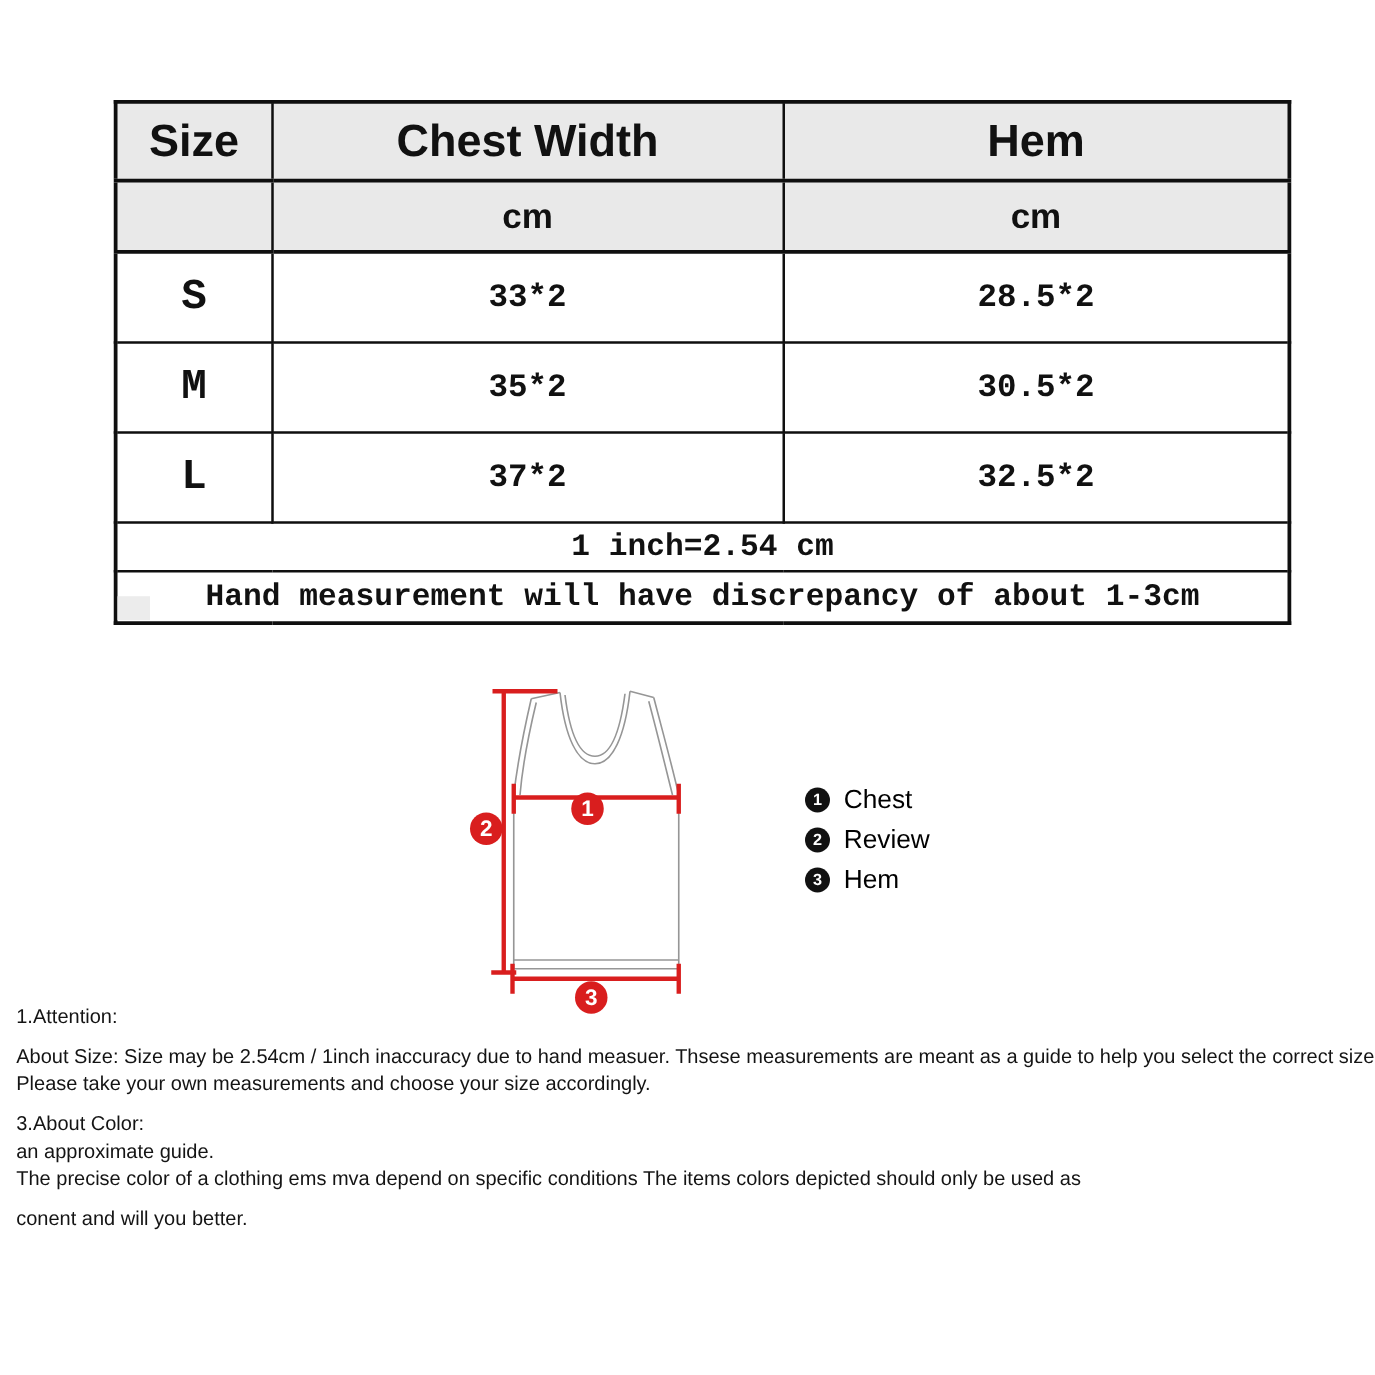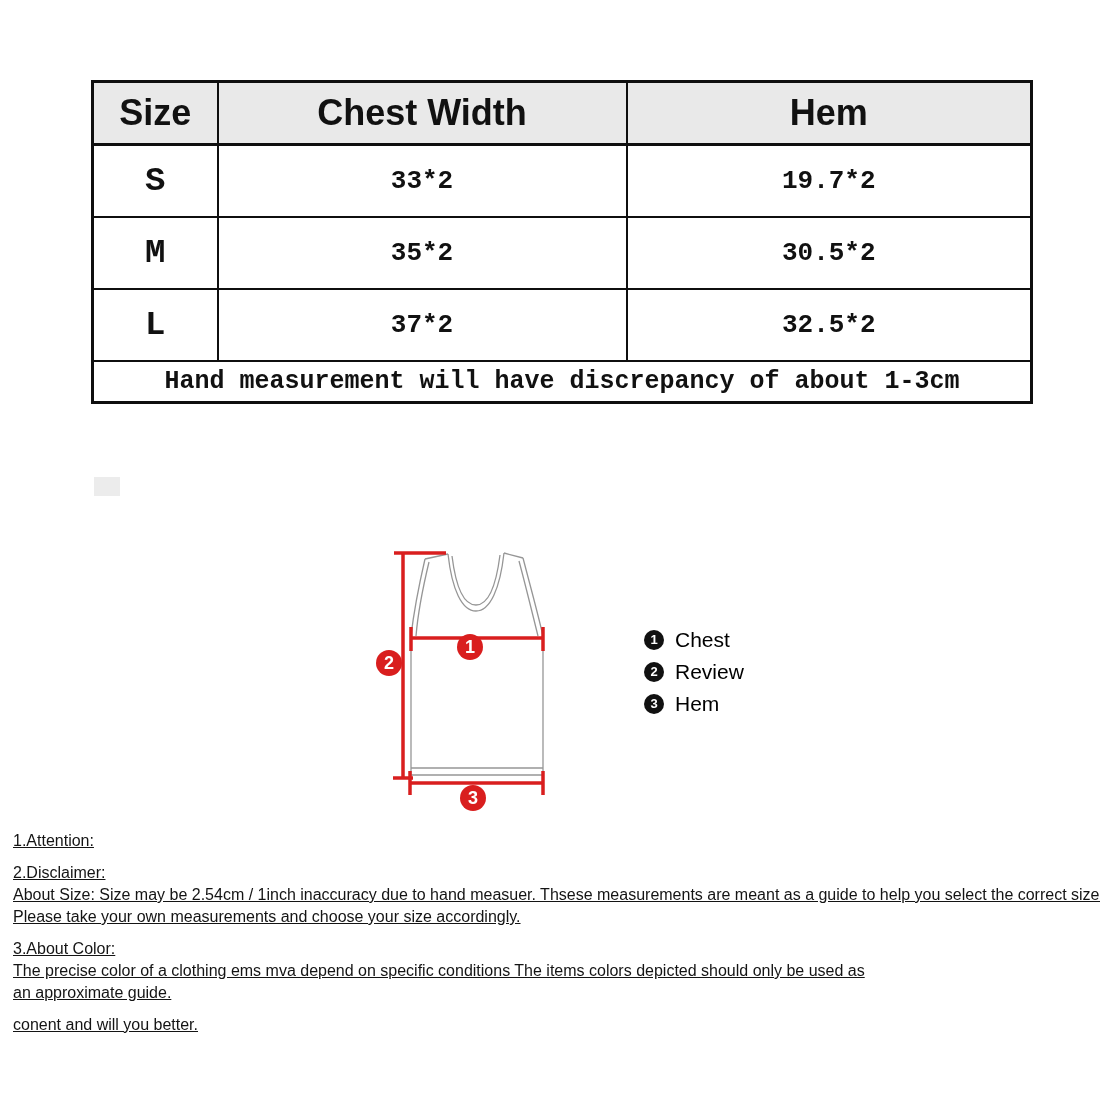--- a/index.html
+++ b/index.html
@@ -24,55 +24,63 @@
   svg.diagram{position:absolute;left:370px;top:540px;}
 
   
   .legend{position:absolute;left:644px;top:630px;display:flex;flex-direction:column;gap:12px;}
   .legend-row{display:flex;align-items:center;gap:11px;height:20px;}
   .legend-bullet{width:20px;height:20px;border-radius:50%;background:#111;color:#fff;
                  font:700 13px/20px "Liberation Sans",sans-serif;text-align:center;flex:0 0 20px;}
   .legend-label{font:400 21px "Liberation Sans",sans-serif;color:#000000;}
 
   
-  .notes{position:absolute;left:13px;top:830px;width:1085px;font:400 16px/22px "Liberation Sans",sans-serif;color:#141414;text-decoration:underline;}
+  .notes{position:absolute;left:13px;top:803px;width:1085px;font:400 16px/22px "Liberation Sans",sans-serif;color:#141414;}
   .note{margin-bottom:10px;}
   .note div{white-space:nowrap;}
 </style>
 </head>
 <body>
 
 <div id="canvas">
 
   <table class="chart">
     <colgroup>
         <col class="c1">
         <col class="c2">
         <col class="c3">
       </colgroup>
     <tbody>
       <tr class="r-head">
         <td>Size</td>
         <td>Chest Width</td>
         <td>Hem</td>
       </tr>
+      <tr class="r-unit">
+        <td></td>
+        <td>cm</td>
+        <td>cm</td>
+      </tr>
       <tr class="r-data">
         <td class="sz">S</td>
         <td class="val">33*2</td>
-        <td class="val">19.7*2</td>
+        <td class="val">28.5*2</td>
       </tr>
       <tr class="r-data">
         <td class="sz">M</td>
         <td class="val">35*2</td>
         <td class="val">30.5*2</td>
       </tr>
       <tr class="r-data">
         <td class="sz">L</td>
         <td class="val">37*2</td>
         <td class="val">32.5*2</td>
+      </tr>
+      <tr class="r-note1">
+        <td colspan="3">1 inch=2.54 cm</td>
       </tr>
       <tr class="r-note2">
         <td colspan="3">Hand measurement will have discrepancy of about 1-3cm</td>
       </tr>
     </tbody>
   </table>
   <div class="corner-artifact"></div>
 
   <svg class="diagram" width="220" height="285" viewBox="0 0 220 285">
 
@@ -134,27 +142,26 @@
       <span class="legend-bullet">3</span>
       <span class="legend-label">Hem</span>
     </div>
   </div>
 
   <div class="notes">
     <div class="note">
       <div>1.Attention:</div>
     </div>
     <div class="note">
-      <div>2.Disclaimer:</div>
       <div>About Size: Size may be 2.54cm / 1inch inaccuracy due to hand measuer. Thsese measurements are meant as a guide to help you select the correct size.</div>
       <div>Please take your own measurements and choose your size accordingly.</div>
     </div>
     <div class="note">
       <div>3.About Color:</div>
+      <div>an approximate guide.</div>
       <div>The precise color of a clothing ems mva depend on specific conditions The items colors depicted should only be used as</div>
-      <div>an approximate guide.</div>
     </div>
     <div class="note">
       <div>conent and will you better.</div>
     </div>
   </div>
 
 </div>
 
 </body></html>

